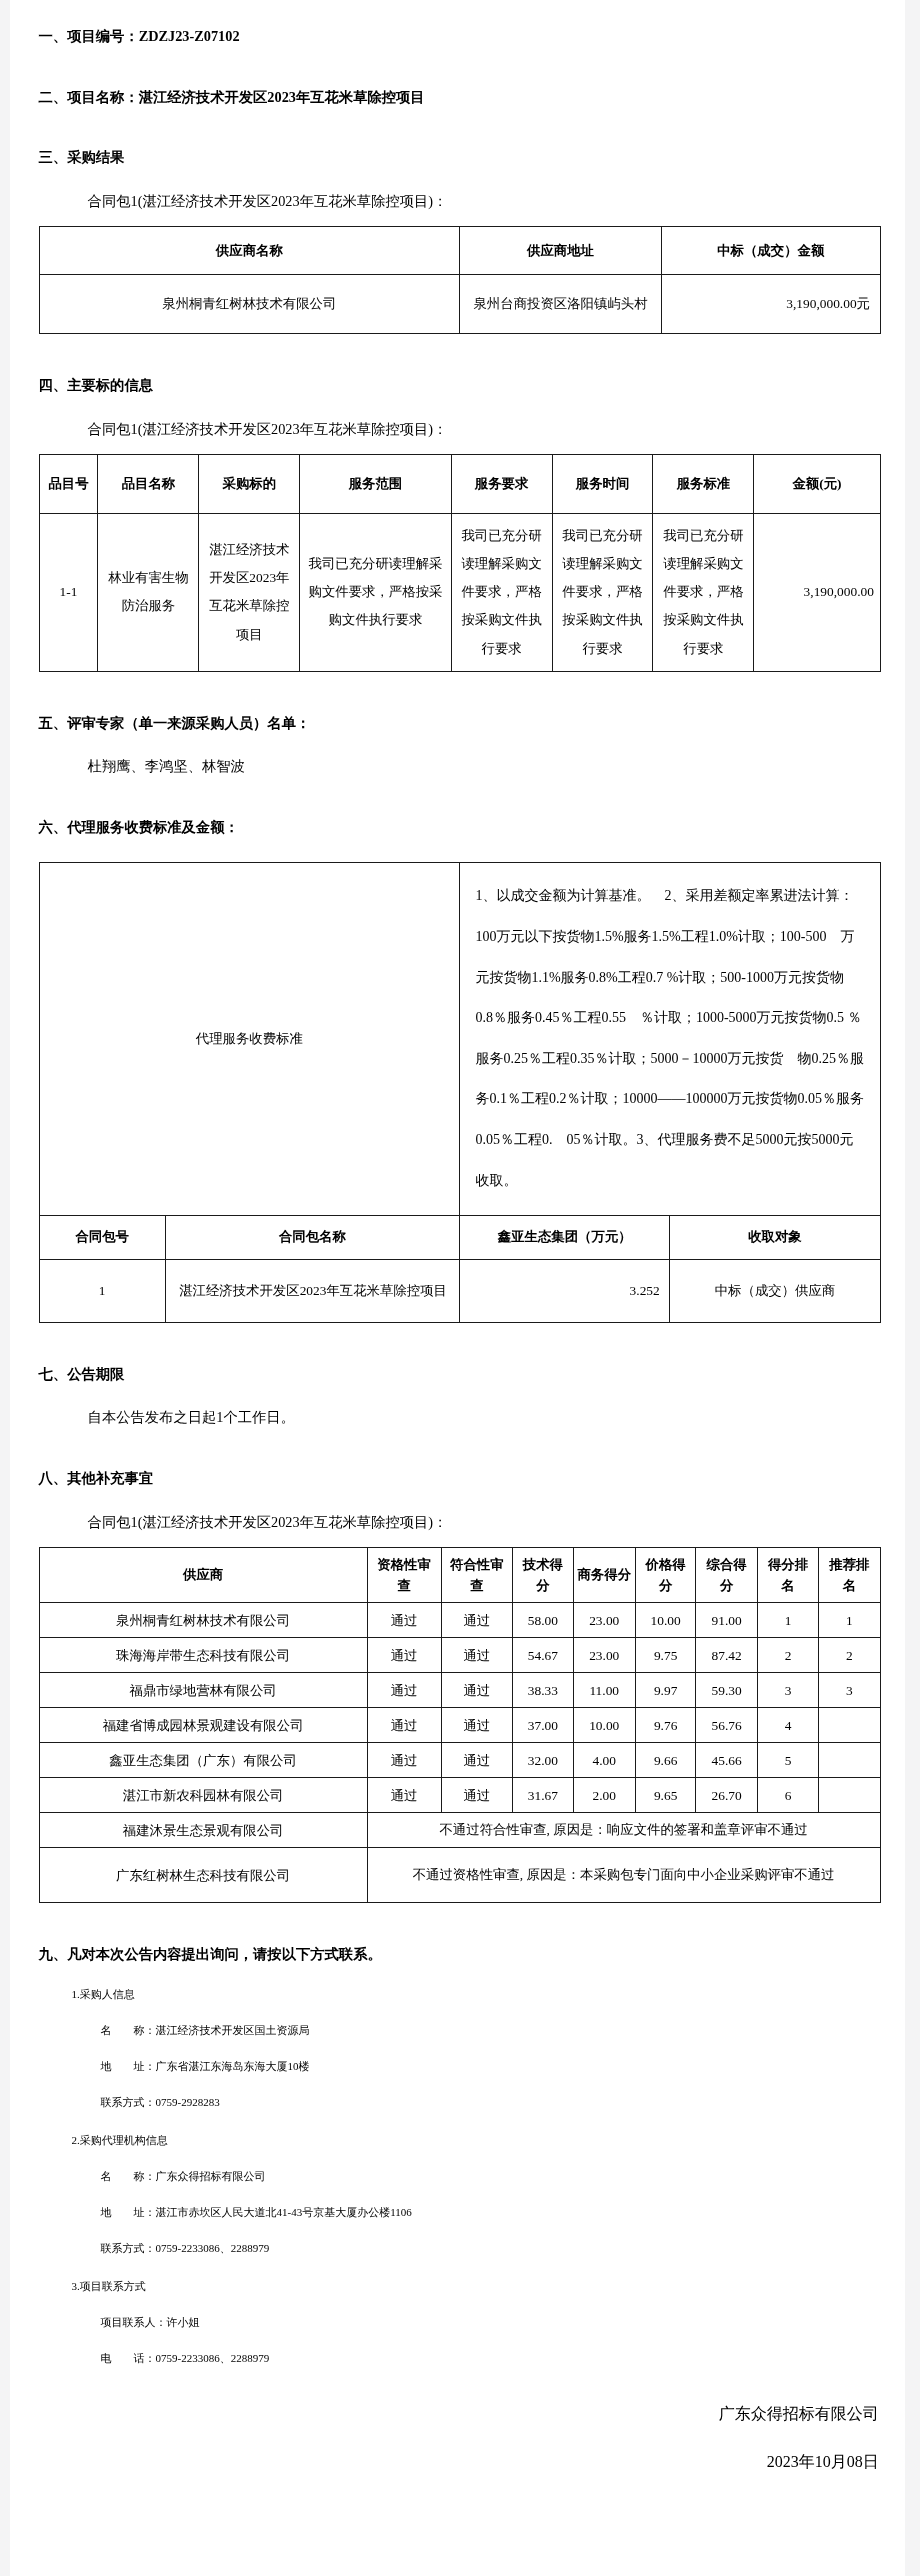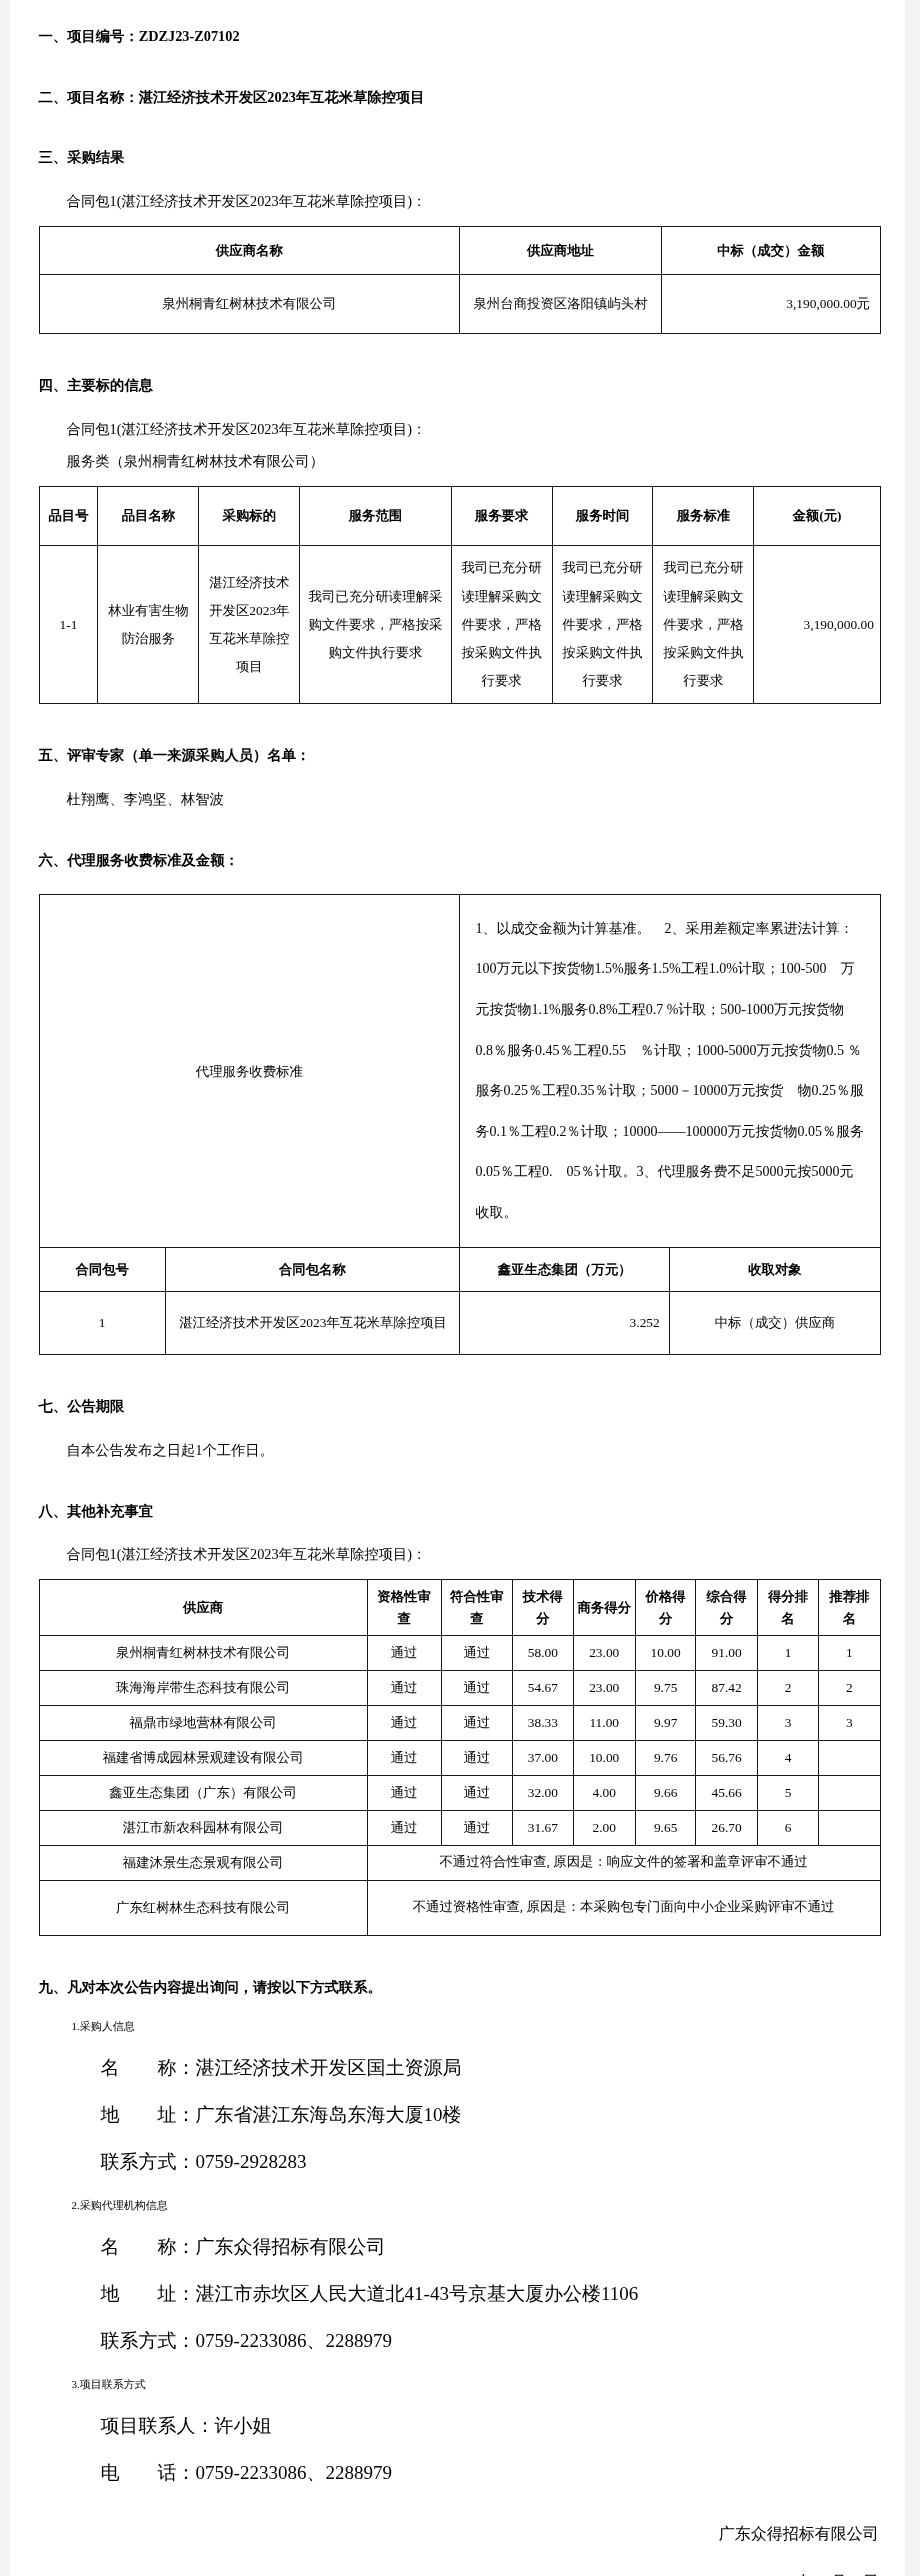--- a/index.html
+++ b/index.html
@@ -9,21 +9,21 @@
     font-family:"Liberation Serif","DejaVu Serif",serif;
     color:#000;
   }
   .content {
     margin-left:9.6px; width:895px; min-height:2576px;
     background:#ffffff;
     padding:27px 24px 38px 29px;
   }
   
   .sec-heading { font-weight:bold; font-size:14.3px; line-height:1.3; }
-  .para { font-size:14.3px; margin-left:28px; }
+  .para { font-size:14.3px; margin-left:49px; }
   .mt-lg { margin-top:42px; }
   .mt-md { margin-top:25px; }
   .mt-sm { margin-top:15.3px; }
   table { border-collapse:collapse; width:100%; table-layout:fixed; font-size:13.4px; }
   table, th, td { border:1px solid #1a1a1a; }
   table { border-width:1.9px; }
   th { font-weight:bold; }
   th, td { text-align:center; vertical-align:middle; padding:5.7px 3.8px; line-height:1.6; }
   .num-cell { text-align:right; padding-right:9.6px;margin-top:27px; }
   
@@ -38,21 +38,21 @@
   .fee-table th { height:44px; }
   .fee-table .fee-row td { height:63px; }
   .fee-name-cell { text-align:left; padding-left:13.4px; line-height:1.9; }
   
   .review-table th { height:55px; line-height:1.6; }
   .review-table td { height:35px; }
   .review-table .reason-cell { line-height:1.7; }
   .thick-top { border-top:1.9px solid #1a1a1a; }
   
   .contact-item { font-size:11px; margin-left:33px; margin-top:23px; }
-  .contact-line { font-size:19px; margin-left:62px; margin-top:21px; }
+  .contact-line { font-size:11px; margin-left:62px; margin-top:21px; }
   .sign-block { text-align:right; margin-top:38px; font-size:16px; padding-right:1.9px; }
   .sign-date { margin-top:27px; }
 </style>
 </head>
 <body>
 
 <div class="content">
 
   <div class="sec-heading">一、项目编号：ZDZJ23-Z07102</div>
 
@@ -76,21 +76,20 @@
     <tr>
       <td>泉州桐青红树林技术有限公司</td>
       <td>泉州台商投资区洛阳镇屿头村</td>
       <td class="num-cell">3,190,000.00元</td>
     </tr>
   </tbody>
     </table>
 
   <div class="sec-heading mt-lg">四、主要标的信息</div>
   <div class="para mt-md">合同包1(湛江经济技术开发区2023年互花米草除控项目)：</div>
-  <div class="para" style="margin-top:13.4px;">服务类（泉州桐青红树林技术有限公司）</div>
 
   <table class="item-table mt-sm">
     <colgroup>
       <col style="width:7%">
         <col style="width:12%">
         <col style="width:12%">
         <col style="width:18%">
       <col style="width:12%">
         <col style="width:12%">
         <col style="width:12%">

